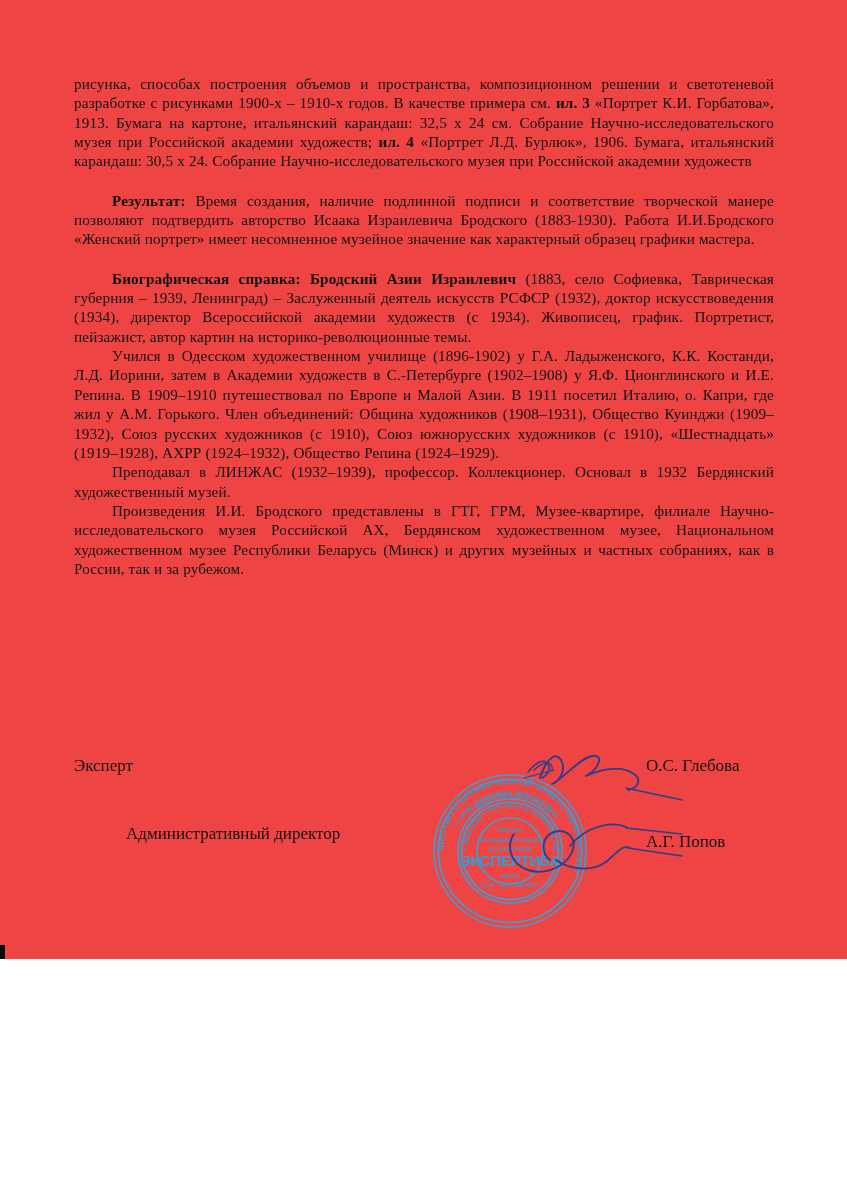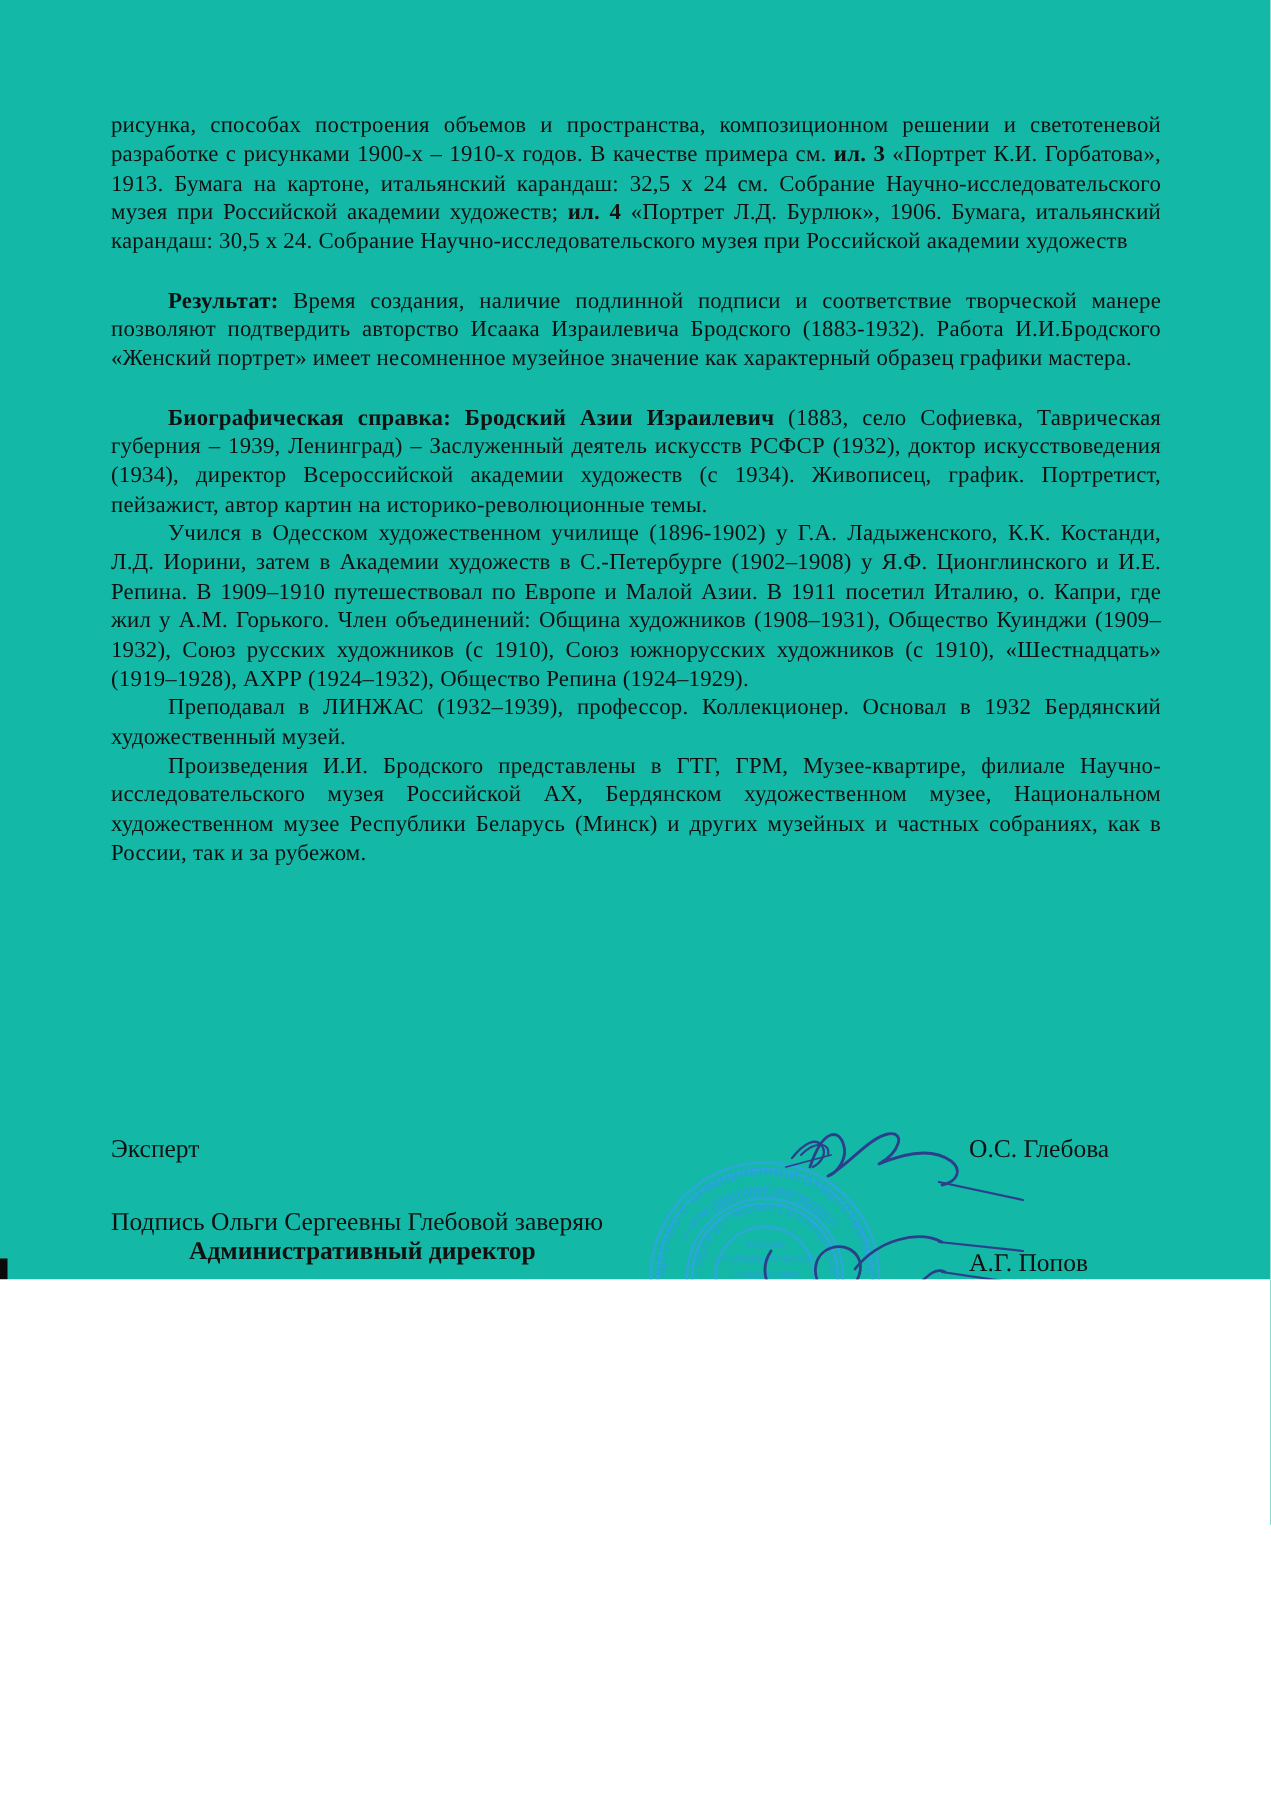--- a/index.html
+++ b/index.html
@@ -7,22 +7,22 @@
     margin: 0;
     padding: 0;
     background: #ffffff;
   }
   body {
     font-family: "Liberation Serif", "DejaVu Serif", serif;
   }
   .page {
     position: relative;
     width: 847px;
-    height: 853px;
-    background: #14b8a6;
+    height: 959px;
+    background: #ef4444;
     overflow: hidden;
     box-sizing: border-box;
   }
   .corner-artifact {
     position: absolute;
     left: 0px;
     bottom: 0px;
     width: 5px;
     height: 14px;
     background: #0a0a0a;
@@ -60,21 +60,21 @@
   .sig-row {
     position: absolute;
     font-size: 17px;
     line-height: 19.3px;
     color: #111111;
     white-space: nowrap;
   }
   .sig-expert-label { left: 0px;   top: 0px; }
   .sig-expert-name  { left: 572px; top: 0px; }
   .sig-certify-1    { left: 0px;   top: 49px; }
-  .sig-certify-2    { left: 52px;  top: 68px; font-weight: bold; }
+  .sig-certify-2    { left: 52px;  top: 68px; }
   .sig-admin-name   { left: 572px; top: 76px; }
 
   
   .stamp {
     position: absolute;
     left: 431px;
     top: 772px;
     width: 158px;
     height: 158px;
     pointer-events: none;
@@ -98,35 +98,34 @@
 <div class="page">
 
   <div class="corner-artifact"></div>
 
   <div class="doc-body">
 
     <p class="para"><span>рисунка, способах построения объемов и пространства, композиционном решении и светотеневой разработке с рисунками 1900-х – 1910-х годов. В качестве примера см. </span><b>ил. 3</b><span> «Портрет К.И. Горбатова», 1913. Бумага на картоне, итальянский карандаш: 32,5 х 24 см. Собрание Научно-исследовательского музея при Российской академии художеств; </span><b>ил. 4</b><span> «Портрет Л.Д. Бурлюк», 1906. Бумага, итальянский карандаш: 30,5 х 24. Собрание Научно-исследовательского музея при Российской академии художеств</span></p>
 
     <div class="gap-md"></div>
 
-    <p class="para indent"><b>Результат:</b><span> Время создания, наличие подлинной подписи и соответствие творческой манере позволяют подтвердить авторство Исаака Израилевича Бродского (1883-1932). Работа И.И.Бродского «Женский портрет» имеет несомненное музейное значение как характерный образец графики мастера.</span></p>
+    <p class="para indent"><b>Результат:</b><span> Время создания, наличие подлинной подписи и соответствие творческой манере позволяют подтвердить авторство Исаака Израилевича Бродского (1883-1930). Работа И.И.Бродского «Женский портрет» имеет несомненное музейное значение как характерный образец графики мастера.</span></p>
 
     <div class="gap-md"></div>
 
     <p class="para indent"><b>Биографическая справка: Бродский Азии Израилевич</b><span> (1883, село Софиевка, Таврическая губерния – 1939, Ленинград) – Заслуженный деятель искусств РСФСР (1932), доктор искусствоведения (1934), директор Всероссийской академии художеств (с 1934). Живописец, график. Портретист, пейзажист, автор картин на историко-революционные темы.</span></p>
     <p class="para indent"><span>Учился в Одесском художественном училище (1896-1902) у Г.А. Ладыженского, К.К. Костанди, Л.Д. Иорини, затем в Академии художеств в С.-Петербурге (1902–1908) у Я.Ф. Ционглинского и И.Е. Репина. В 1909–1910 путешествовал по Европе и Малой Азии. В 1911 посетил Италию, о. Капри, где жил у А.М. Горького. Член объединений: Община художников (1908–1931), Общество Куинджи (1909–1932), Союз русских художников (с 1910), Союз южнорусских художников (с 1910), «Шестнадцать» (1919–1928), АХРР (1924–1932), Общество Репина (1924–1929).</span></p>
     <p class="para indent"><span>Преподавал в ЛИНЖАС (1932–1939), профессор. Коллекционер. Основал в 1932 Бердянский художественный музей.</span></p>
     <p class="para indent"><span>Произведения И.И. Бродского представлены в ГТГ, ГРМ, Музее-квартире, филиале Научно-исследовательского музея Российской АХ, Бердянском художественном музее, Национальном художественном музее Республики Беларусь (Минск) и других музейных и частных собраниях, как в России, так и за рубежом.</span></p>
 
   </div>
 
   <div class="sig-block">
     <div class="sig-row sig-expert-label">Эксперт</div>
     <div class="sig-row sig-expert-name">О.С. Глебова</div>
-    <div class="sig-row sig-certify-1">Подпись Ольги Сергеевны Глебовой заверяю</div>
     <div class="sig-row sig-certify-2">Административный директор</div>
     <div class="sig-row sig-admin-name">А.Г. Попов</div>
   </div>
 
   <div class="stamp">
     <svg width="158" height="158" viewBox="0 0 158 158" xmlns="http://www.w3.org/2000/svg">
       <defs>
         <path id="ringOuter" d="M 79,79 m -67,0 a 67,67 0 1,1 134,0 a 67,67 0 1,1 -134,0"></path>
         <path id="ringOuterBottom" d="M 79,79 m -59,0 a 59,59 0 1,0 118,0 a 59,59 0 1,0 -118,0"></path>
         <path id="ringInner" d="M 79,79 m -56,0 a 56,56 0 1,1 112,0 a 56,56 0 1,1 -112,0"></path>

